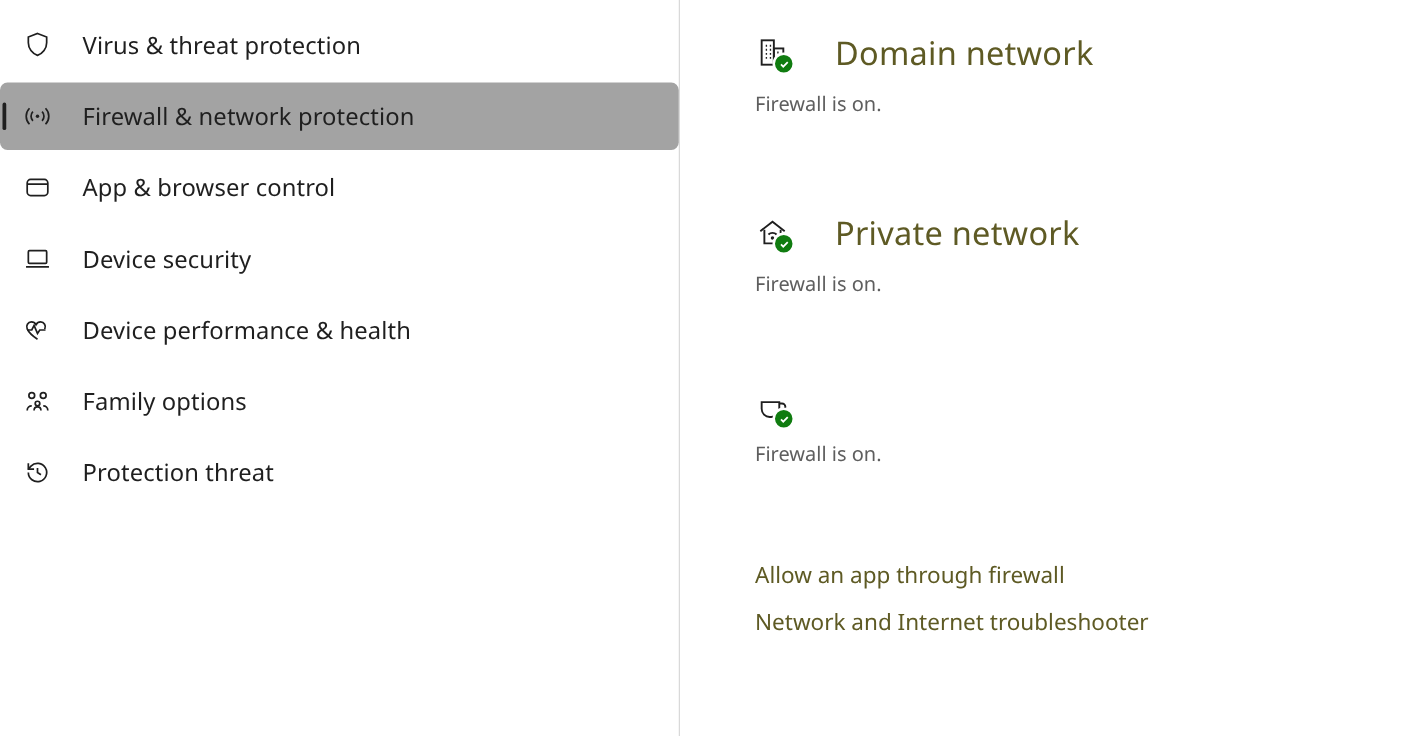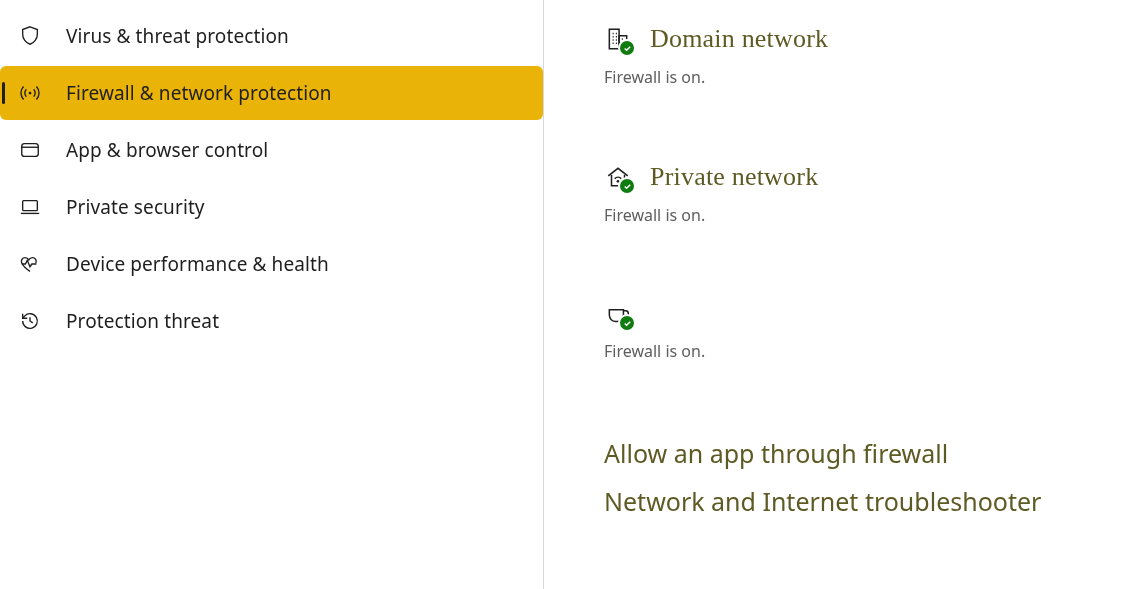--- a/index.html
+++ b/index.html
@@ -29,21 +29,21 @@
     height: 54px;
     padding-left: 18px;
     padding-right: 12px;
     margin: 3px 0;
     border-radius: 6px;
     cursor: default;
     position: relative;
     box-sizing: border-box;
   }
   .sidebar-item.selected {
-    background: #eab308;
+    background: #a3a3a3;
   }
   .sidebar-item.selected::before {
     content: "";
     position: absolute;
     left: 2px;
     top: 16px;
     bottom: 16px;
     width: 3px;
     border-radius: 3px;
     background: #1f1f1f;
@@ -66,22 +66,21 @@
   .main {
     flex: 1;
     padding: 24px 0 0 60px;
     box-sizing: border-box;
   }
   .net-section { margin-bottom: 74px; }
   .net-section:last-of-type { margin-bottom: 52px; }
   .net-header {
     display: flex;
     align-items: center;
-    gap: 18px;
-    font-family: Liberation Serif, serif;
+    gap: 36px;
   }
   .net-icon {
     width: 28px;
     height: 28px;
     flex: 0 0 28px;
     position: relative;
     display: flex;
     align-items: center;
     justify-content: center;
     color: #1f1f1f;
@@ -116,21 +115,21 @@
     margin-top: 12px;
     font-size: 16px;
     color: #5e5e5e;
   }
   .main-links {
     margin-top: 0px;
   }
   .main-link {
     display: block;
     color: #5e5a24;
-    font-size: 25px;
+    font-size: 18px;
     margin: 14px 0;
     cursor: default;
   }
 </style>
 </head>
 <body>
 
 <div class="root">
 
   <div class="sidebar">
@@ -168,33 +167,46 @@
       <span class="sidebar-label">App &amp; browser control</span>
     </div>
 
     <div class="sidebar-item">
       <span class="sidebar-icon">
         <svg viewBox="0 0 24 24" fill="none" stroke="currentColor" stroke-width="1.5">
           <rect x="4" y="5" width="16" height="11" rx="1"></rect>
             <path d="M2 19h20"></path>
         </svg>
       </span>
-      <span class="sidebar-label">Private security</span>
+      <span class="sidebar-label">Device security</span>
     </div>
 
     <div class="sidebar-item">
       <span class="sidebar-icon">
         <svg viewBox="0 0 24 24" fill="none" stroke="currentColor" stroke-width="1.5">
           <path d="M12 20s-7-4.5-9-9c-1.2-2.7.5-6 3.7-6 2 0 3.3 1.2 4 2.4.7-1.2 2-2.4 4-2.4 3.2 0 4.9 3.3 3.7 6 0 0 0 .1 0 .1"></path>
           <path d="M3 12h4l2-4 3 7 2-3h5"></path>
         </svg>
       </span>
       <span class="sidebar-label">Device performance &amp; health</span>
     </div>
 
+    <div class="sidebar-item">
+      <span class="sidebar-icon">
+        <svg viewBox="0 0 24 24" fill="none" stroke="currentColor" stroke-width="1.5">
+          <circle cx="7" cy="7" r="2.5"></circle>
+            <circle cx="17" cy="7" r="2.5"></circle>
+            <circle cx="12" cy="14" r="2"></circle>
+          <path d="M3 20c0-2.5 1.8-4 4-4"></path>
+            <path d="M21 20c0-2.5-1.8-4-4-4"></path>
+            <path d="M9 20c0-1.7 1.3-3 3-3s3 1.3 3 3"></path>
+        </svg>
+      </span>
+      <span class="sidebar-label">Family options</span>
+    </div>
 
     <div class="sidebar-item">
       <span class="sidebar-icon">
         <svg viewBox="0 0 24 24" fill="none" stroke="currentColor" stroke-width="1.5">
           <path d="M4 12a8 8 0 1 0 2.3-5.6L4 9"></path>
             <path d="M4 4v5h5"></path>
             <path d="M12 8v4l3 2"></path>
         </svg>
       </span>
       <span class="sidebar-label">Protection threat</span>

